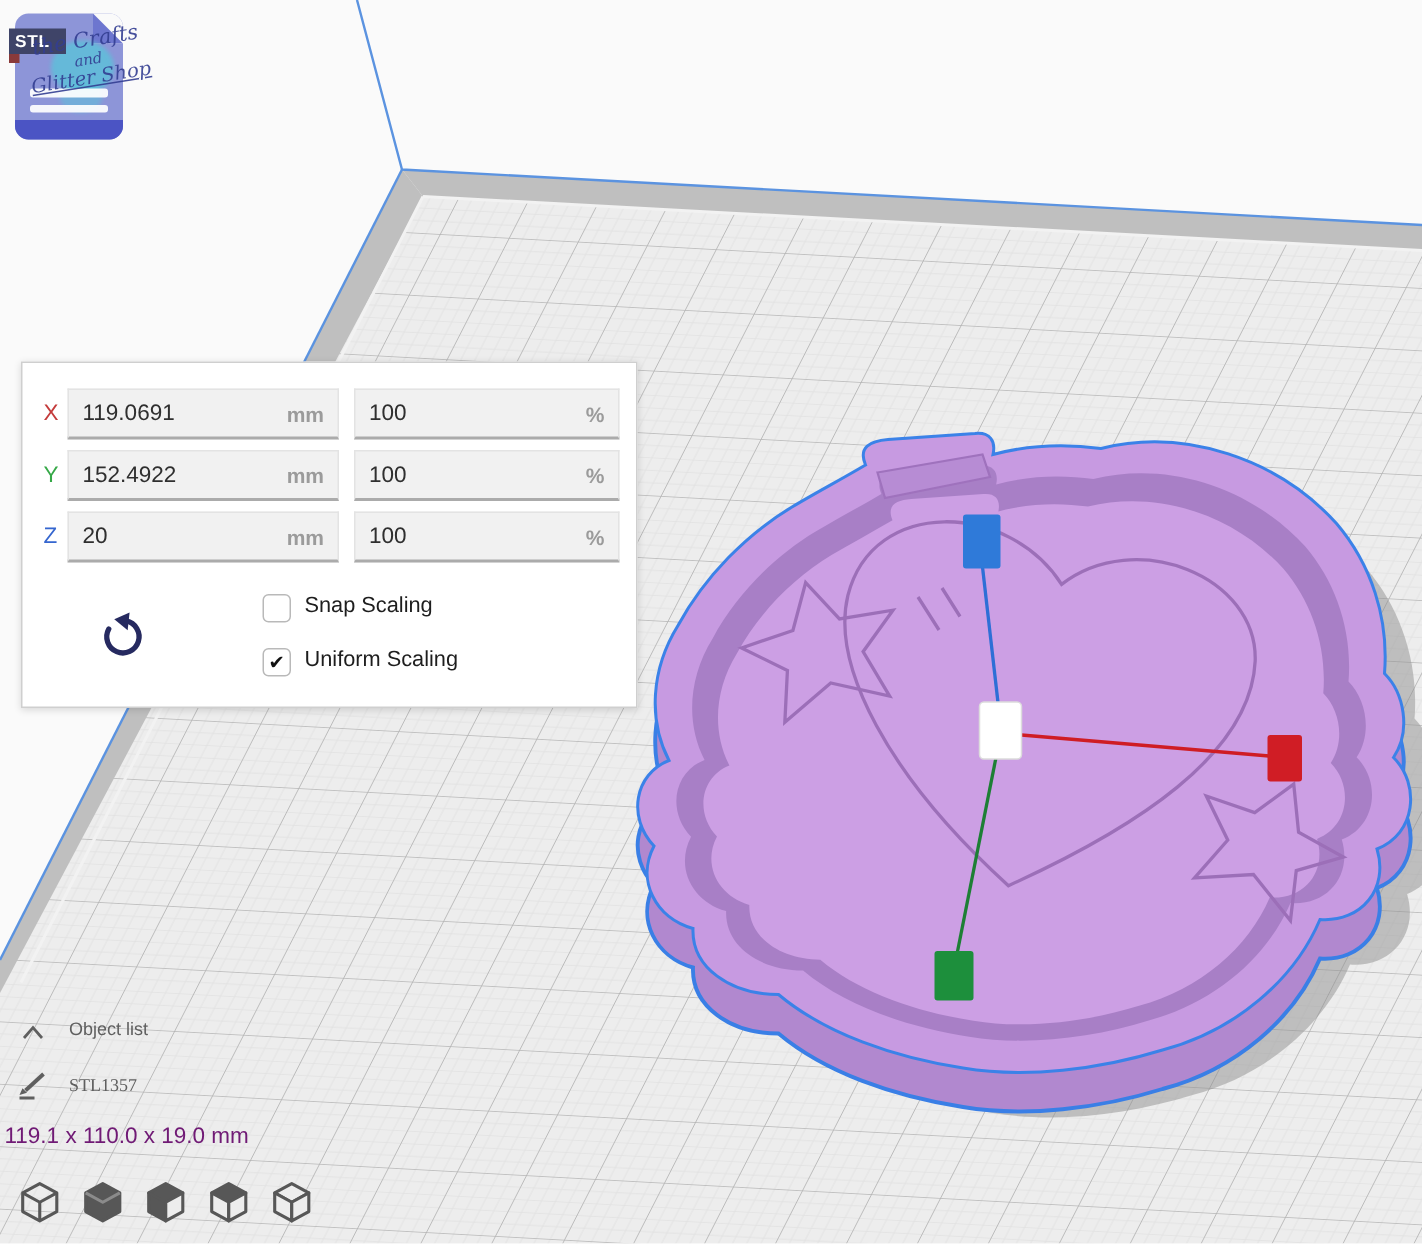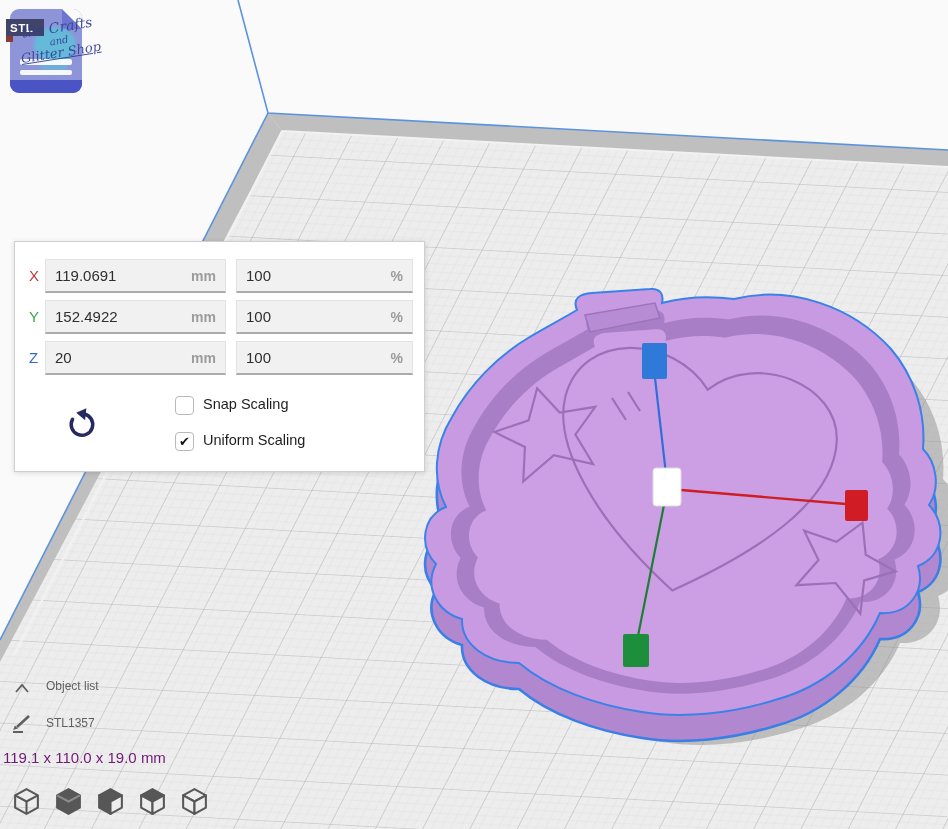--- a/index.html
+++ b/index.html
@@ -58,21 +58,21 @@
   .check-row { position:absolute; left:112px; display:flex; align-items:flex-start; cursor:pointer;padding-left:48px; }
   .cr-snap { top:154px; } .cr-uni { top:190px; }
   .checkbox { width:19px; height:19px; background:#fff; border:1px solid #b9b9b9;
               border-radius:4px; margin-right:9px; font-size:13px; line-height:17px;
               text-align:center; color:#111; }
   .check-label { font-size:14.5px; color:#1e1e1e; }
 
   
   .obj-text { position:absolute; color:#5f5f5f; font-size:12px; }
   .obj-header { left:46px; top:679px; }
-  .obj-name { left:46px; top:716px; }
+  .obj-name { left:46px; top:716px;font-family:Liberation Serif, serif; }
   .obj-dims { left:3px; top:749px; font-size:15px; color:#701a75; }
   .obj-chevron { position:absolute; left:14px; top:682px; }
   .obj-pencil  { position:absolute; left:11px; top:712px; }
 
   
   .view-toolbar { position:absolute; left:12px; top:786px; display:flex; gap:13px; }
   .view-btn { width:29px; height:31px; background:transparent; border:none; padding:0; cursor:pointer; }
 </style>
 </head>
 <body>

